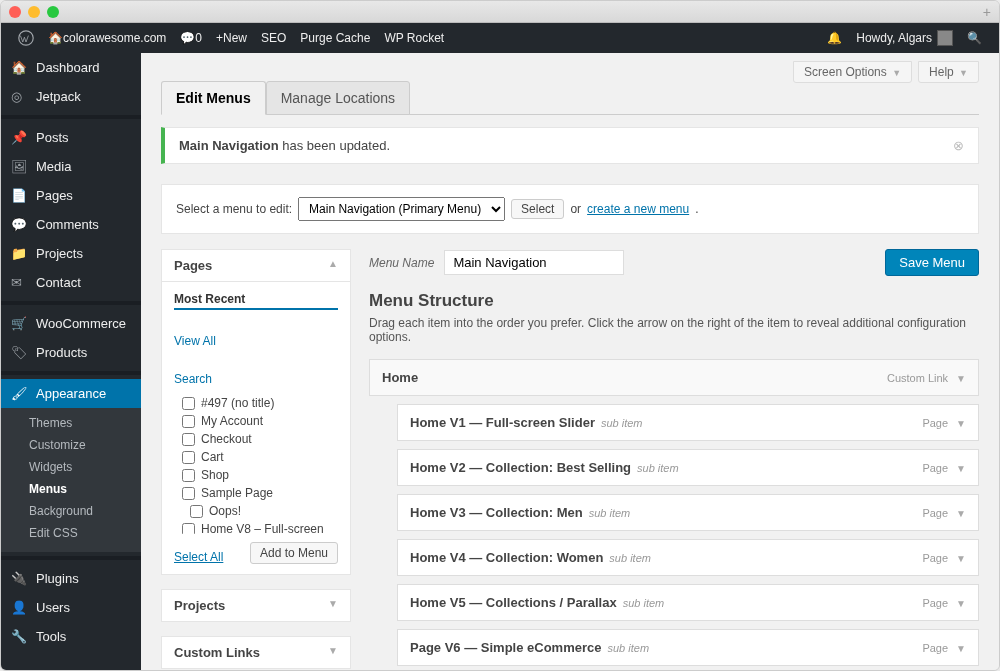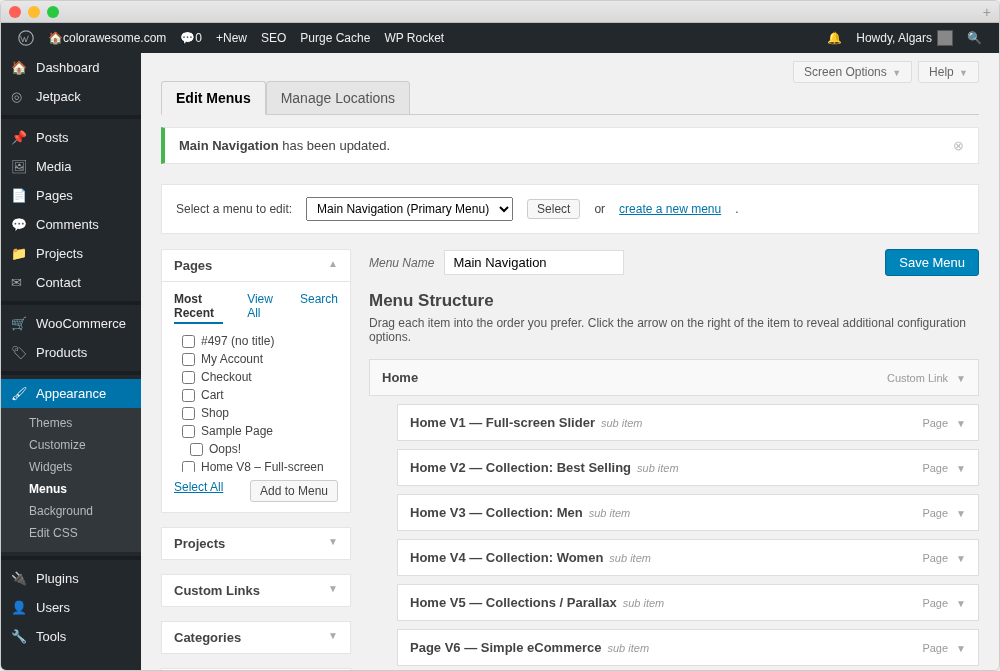--- a/index.html
+++ b/index.html
@@ -29,40 +29,40 @@
 .content { flex: 1; padding: 10px 20px 20px; overflow-y: auto; position: relative; background: #f1f1f1; }
 .content::-webkit-scrollbar { width: 10px; } .content::-webkit-scrollbar-thumb { background: #ccc; border-radius: 5px; }
 .screen-acts { position: absolute; top: 8px; right: 20px; display: flex; gap: 6px; }
 .screen-acts .btn { background: #f5f5f5; border: 1px solid #ddd; padding: 3px 10px; font-size: 12px; color: #666; cursor: pointer; border-radius: 0 0 3px 3px; }
 .screen-acts .btn .tri { font-size: 9px; color: #aaa; margin-left: 2px; }
 .nav-tabs { border-bottom: 1px solid #ccc; margin-top: 18px; display: flex; }
 .nav-tab { padding: 8px 14px; background: #e5e5e5; border: 1px solid #ccc; margin-right: 0; margin-bottom: -1px; color: #555; cursor: pointer; font-size: 14px; border-radius: 3px 3px 0 0; }
 .nav-tab.active { background: #f1f1f1; border-bottom-color: #f1f1f1; font-weight: 600; color: #000; }
 .notice { background: #fff; border: 1px solid #e5e5e5; border-left: 4px solid #46b450; padding: 10px 14px; margin: 12px 0 20px; font-size: 13px; display: flex; align-items: center; }
 .notice .dismiss { margin-left: auto; color: #bbb; cursor: pointer; }
-.select-row { background: #fff; border: 1px solid #e5e5e5; padding: 12px 14px; display: flex; align-items: center; gap: 14px; font-size: 12px; }
+.select-row { background: #fff; border: 1px solid #e5e5e5; padding: 12px 14px; display: flex; align-items: center; gap: 6px; font-size: 12px; }
 .select-row select { font-size: 12px; padding: 3px 6px; }
 .select-row .btn-sm { padding: 2px 9px; border: 1px solid #ccc; background: #f7f7f7; border-radius: 3px; cursor: pointer; font-size: 12px; }
 .select-row a { color: #0073aa; text-decoration: underline; }
 .cols { display: flex; gap: 18px; margin-top: 15px; }
 .col-left { width: 190px; flex-shrink: 0; }
 .col-right { flex: 1; }
 .postbox { background: #fff; border: 1px solid #e5e5e5; margin-bottom: 14px; }
 .postbox .hndle { padding: 8px 12px; font-weight: 600; font-size: 13px; cursor: pointer; }
 .postbox .hndle.collapsed { border-bottom: none; }
 .postbox .inside { padding: 10px 12px; border-top: 1px solid #e5e5e5; }
 .postbox .acc-tri { float: right; color: #aaa; font-size: 10px; }
-.tabs-sm { display: flex; gap: 24px; font-size: 12px; margin-bottom: 8px; }
+.tabs-sm { display: flex; gap: 24px; font-size: 12px; margin-bottom: 8px; flex-direction: column; }
 .tabs-sm .t { color: #0073aa; cursor: pointer; }
 .tabs-sm .t.active { color: #333; font-weight: 600; border-bottom: 2px solid #0073aa; padding-bottom: 2px; }
 .check-list { font-size: 12px; max-height: 140px; overflow: hidden; }
 .check-list .c-item { display: flex; align-items: flex-start; padding: 2px 8px; }
 .check-list .c-item input { margin-right: 6px; margin-top: 1px; }
 .check-list .c-item.indent { padding-left: 16px; }
-.page-actions { display: flex; justify-content: space-between; align-items: flex-start; margin-top: 8px; font-size: 12px; }
+.page-actions { display: flex; justify-content: space-between; align-items: flex-end; margin-top: 8px; font-size: 12px; }
 .page-actions a { color: #0073aa; text-decoration: underline; }
 .page-actions .btn-sm { padding: 3px 9px; border: 1px solid #ccc; background: #f7f7f7; border-radius: 3px; cursor: pointer; }
 .menu-name-row { display: flex; align-items: center; gap: 10px; margin-bottom: 15px; }
 .menu-name-row label { font-style: italic; color: #666; font-size: 12px; }
 .menu-name-row input { padding: 4px 8px; border: 1px solid #ddd; width: 180px; font-size: 13px; }
 .menu-name-row .save-btn { margin-left: auto; background: #0085ba; color: #fff; border: 1px solid #006799; padding: 5px 13px; border-radius: 3px; cursor: pointer; font-size: 13px; }
 .struct-title { font-size: 17px; font-weight: 600; margin-bottom: 5px; }
 .struct-desc { font-size: 12px; color: #555; margin-bottom: 15px; }
 .menu-list { padding-left: 0; }
 .menu-handle { background: #f9f9f9; border: 1px solid #ddd; padding: 10px 12px; display: flex; align-items: baseline; cursor: move; margin-bottom: 8px; font-size: 13px; }

